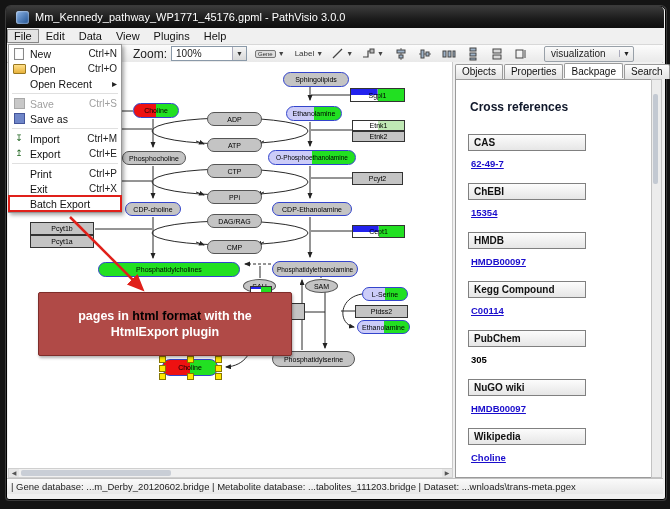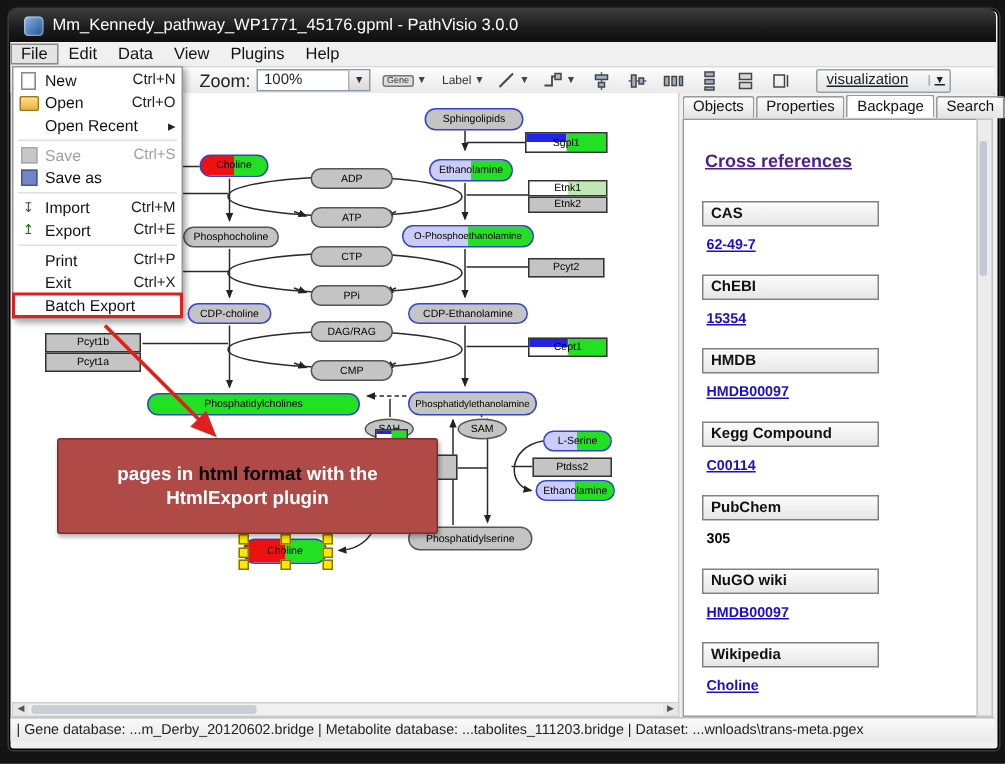--- a/index.html
+++ b/index.html
@@ -16,34 +16,34 @@
   .toolbar{position:absolute;left:7px;top:45px;width:656px;height:17px;background:linear-gradient(#fcfcfc,#e9e9e9);border-bottom:1px solid #c6c6c6;display:flex;align-items:center;font-size:10px;color:#222;}
   .zoomlbl{margin-left:126px;font-size:12px;}
   .combo{display:flex;align-items:center;background:#fff;border:1px solid #8a99a8;height:13px;font-size:10px;margin-left:4px;}
   .combo .val{padding:0 4px;min-width:52px;}
   .combo .dd{width:13px;height:13px;background:linear-gradient(#f5f5f5,#d9d9d9);border-left:1px solid #aab;display:flex;align-items:center;justify-content:center;font-size:7px;color:#333;}
   .tbtn{display:flex;align-items:center;margin-left:8px;color:#333;}
   .tbtn .gchip{border:1px solid #777;background:#ddd;font-size:6px;padding:0 2px;border-radius:2px;}
   .tbtn .cap{font-size:8px;margin-left:2px;}
   .tbtn .ddc{font-size:7px;margin-left:2px;color:#444;}
   .tico{margin-left:10px;display:inline-flex;}
-  .viscombo{display:flex;align-items:center;border:1px solid #98a0a8;background:linear-gradient(#fafafa,#e4e4e4);height:14px;border-radius:2px;margin-left:16px;font-size:10px;color:#222;text-decoration:underline;}
+  .viscombo{display:flex;align-items:center;border:1px solid #98a0a8;background:linear-gradient(#fafafa,#e4e4e4);height:14px;border-radius:2px;margin-left:16px;font-size:10px;color:#222;}
   .viscombo .val{padding:0 6px;min-width:62px;}
   
   .canvas{position:absolute;left:8px;top:62px;width:444px;height:406px;background:#fff;border-right:1px solid #c9c9c9;}
   
   .rpanel{position:absolute;left:453px;top:62px;width:209px;height:416px;background:#f0f0f0;}
   .tabs{position:absolute;left:2px;top:2px;height:15px;display:flex;font-size:10px;color:#111;}
   .tab{border:1px solid #9a9a9a;border-bottom:none;background:linear-gradient(#fdfdfd,#e2e2e2);padding:1px 6px;margin-right:1px;border-radius:2px 2px 0 0;}
   .tab.active{background:#fff;position:relative;top:-1px;padding-top:2px;font-weight:normal;}
   .rcontent{position:absolute;left:2px;top:17px;width:196px;height:397px;background:#fff;border:1px solid #9a9a9a;overflow:hidden;}
   .rscroll{position:absolute;right:0px;top:17px;width:9px;height:397px;background:#ececec;border:1px solid #c2c2c2;}
   .rscroll .thumb{position:absolute;left:1px;top:14px;width:5px;height:90px;background:#c3c9d2;border-radius:2px;}
   .bp{padding:14px 12px;}
-  .bp h2{margin:6px 0 20px 2px;font-size:12px;color:#4c1d95;text-decoration:underline;}
+  .bp h2{margin:6px 0 20px 2px;font-size:12px;color:#0f172a;}
   .bpsec .tbox{border:1px solid #808080;background:linear-gradient(#fcfcfc,#e6e6e6);font-weight:bold;font-size:10px;color:#111;width:106px;padding:2px 5px;}
   .bpsec .val{display:inline-block;margin:7px 0 14px 3px;font-size:9.5px;font-weight:bold;}
   .bpsec .val.link{color:#1a0dcc;text-decoration:underline;}
   
   .node{position:absolute;z-index:3;display:flex;align-items:center;justify-content:center;font-size:7px;color:#000;white-space:nowrap;overflow:hidden;box-sizing:border-box;border:1px solid #555;background:#c4c4c4;}
   .node.small{font-size:6.5px;}
   .node.pill{border-radius:8px;}
   .node.ell{border-radius:50%;}
   .node.blueb{border-color:#3344cc;}
   .node.redgreen{background:linear-gradient(90deg,#ee1111 50%,#22e022 50%);}

